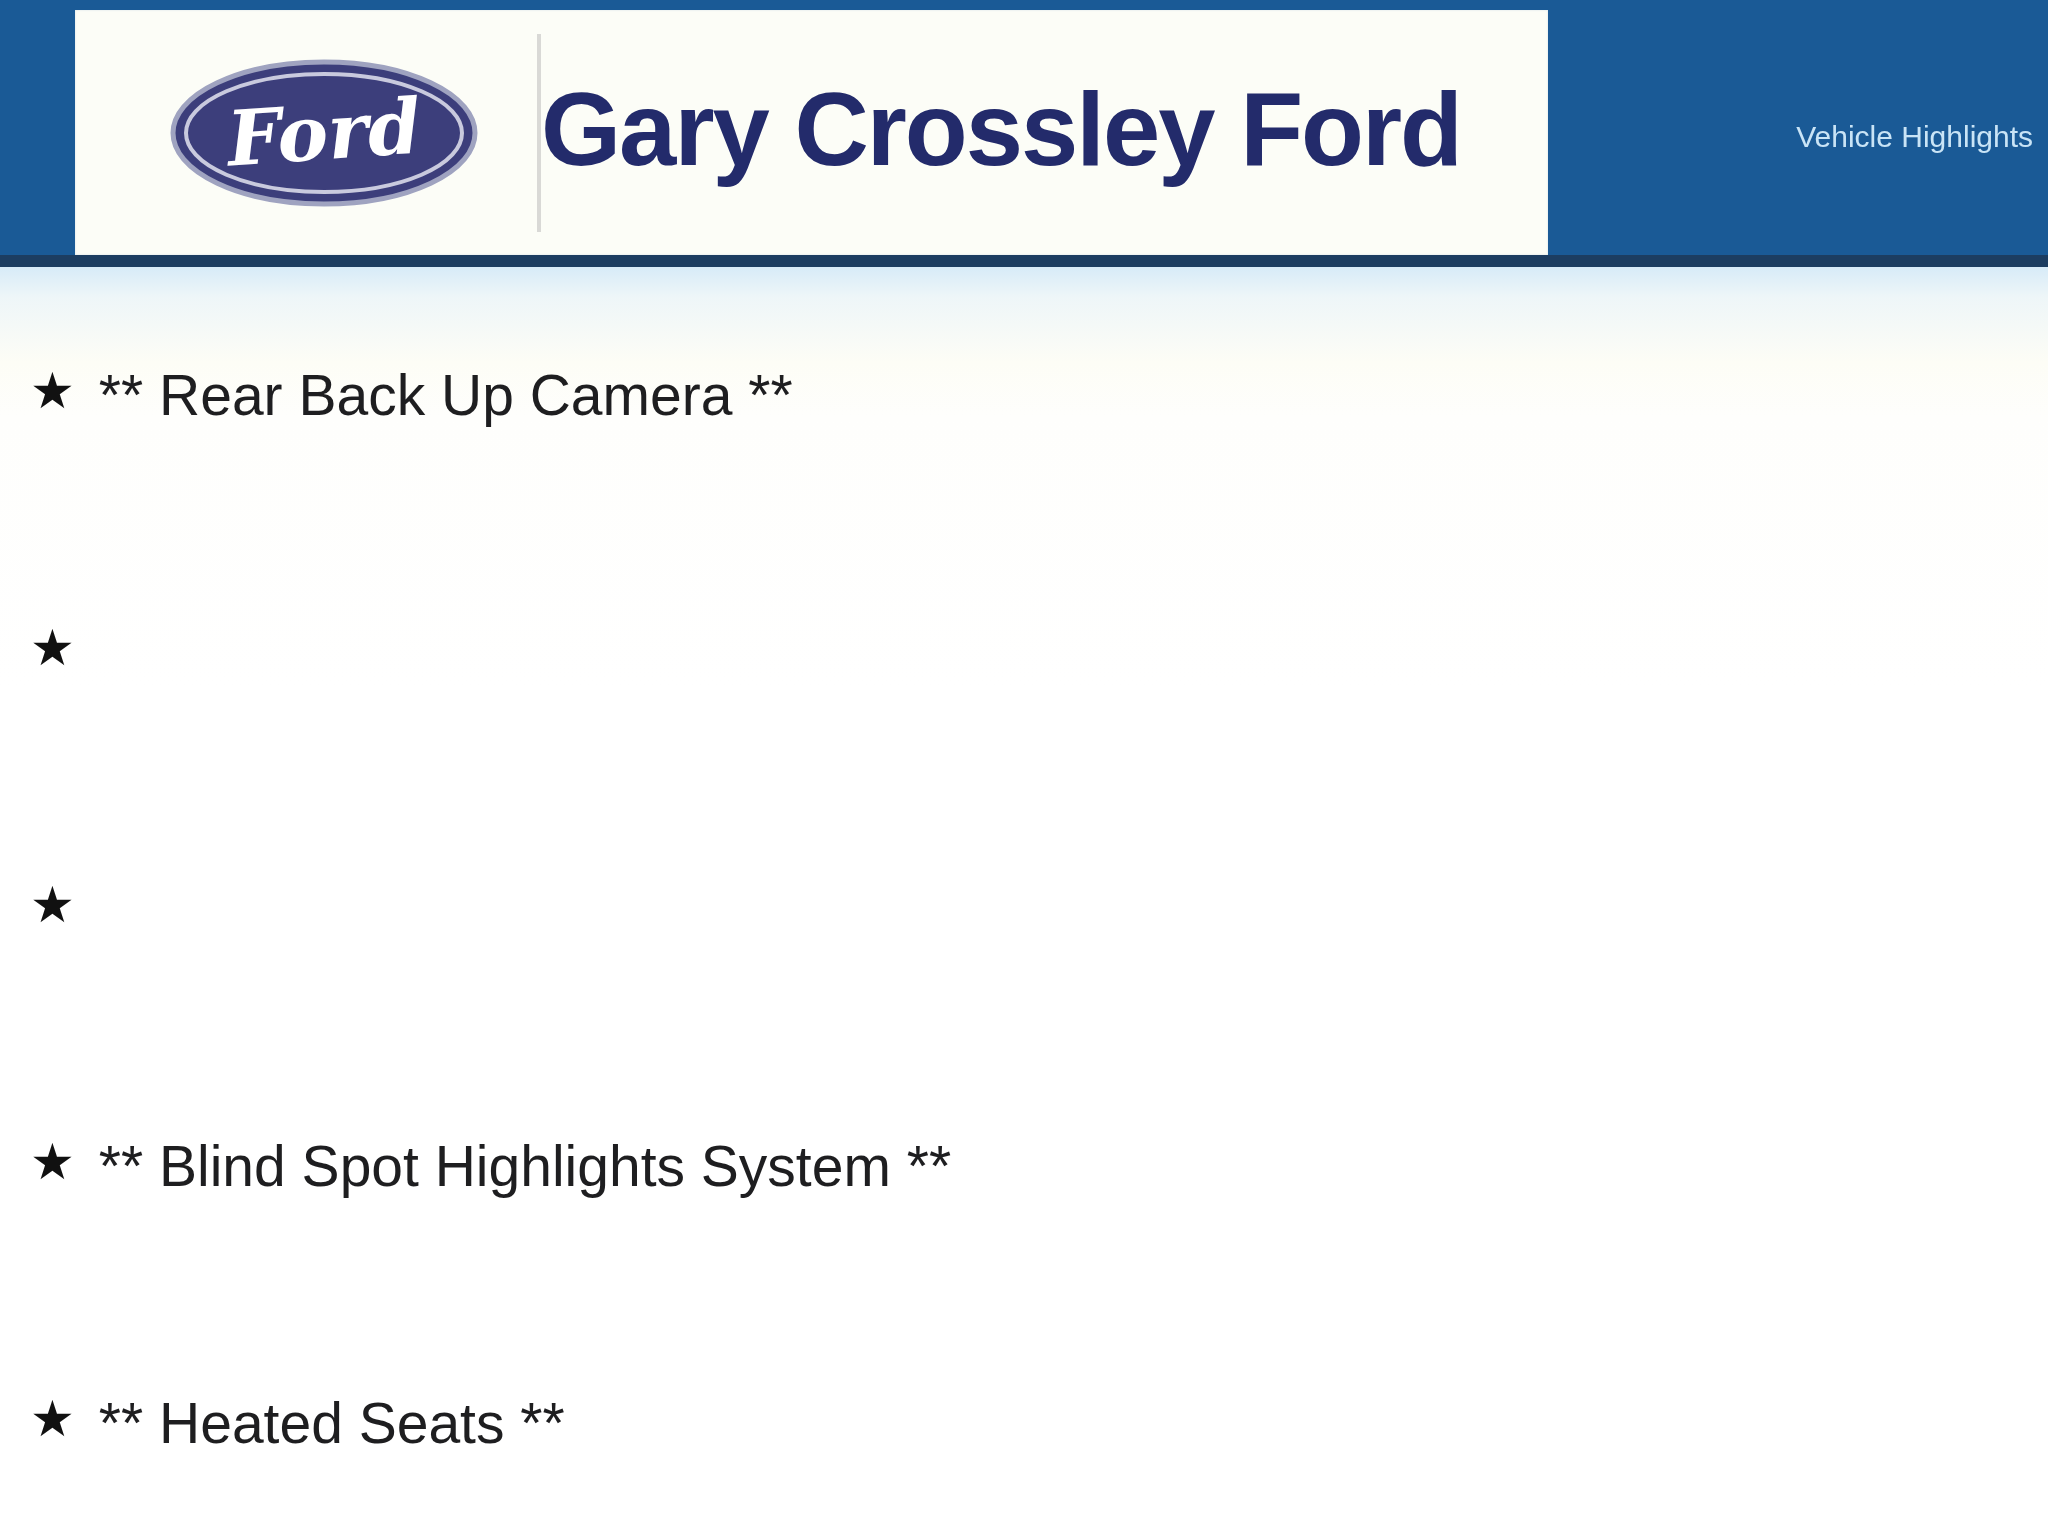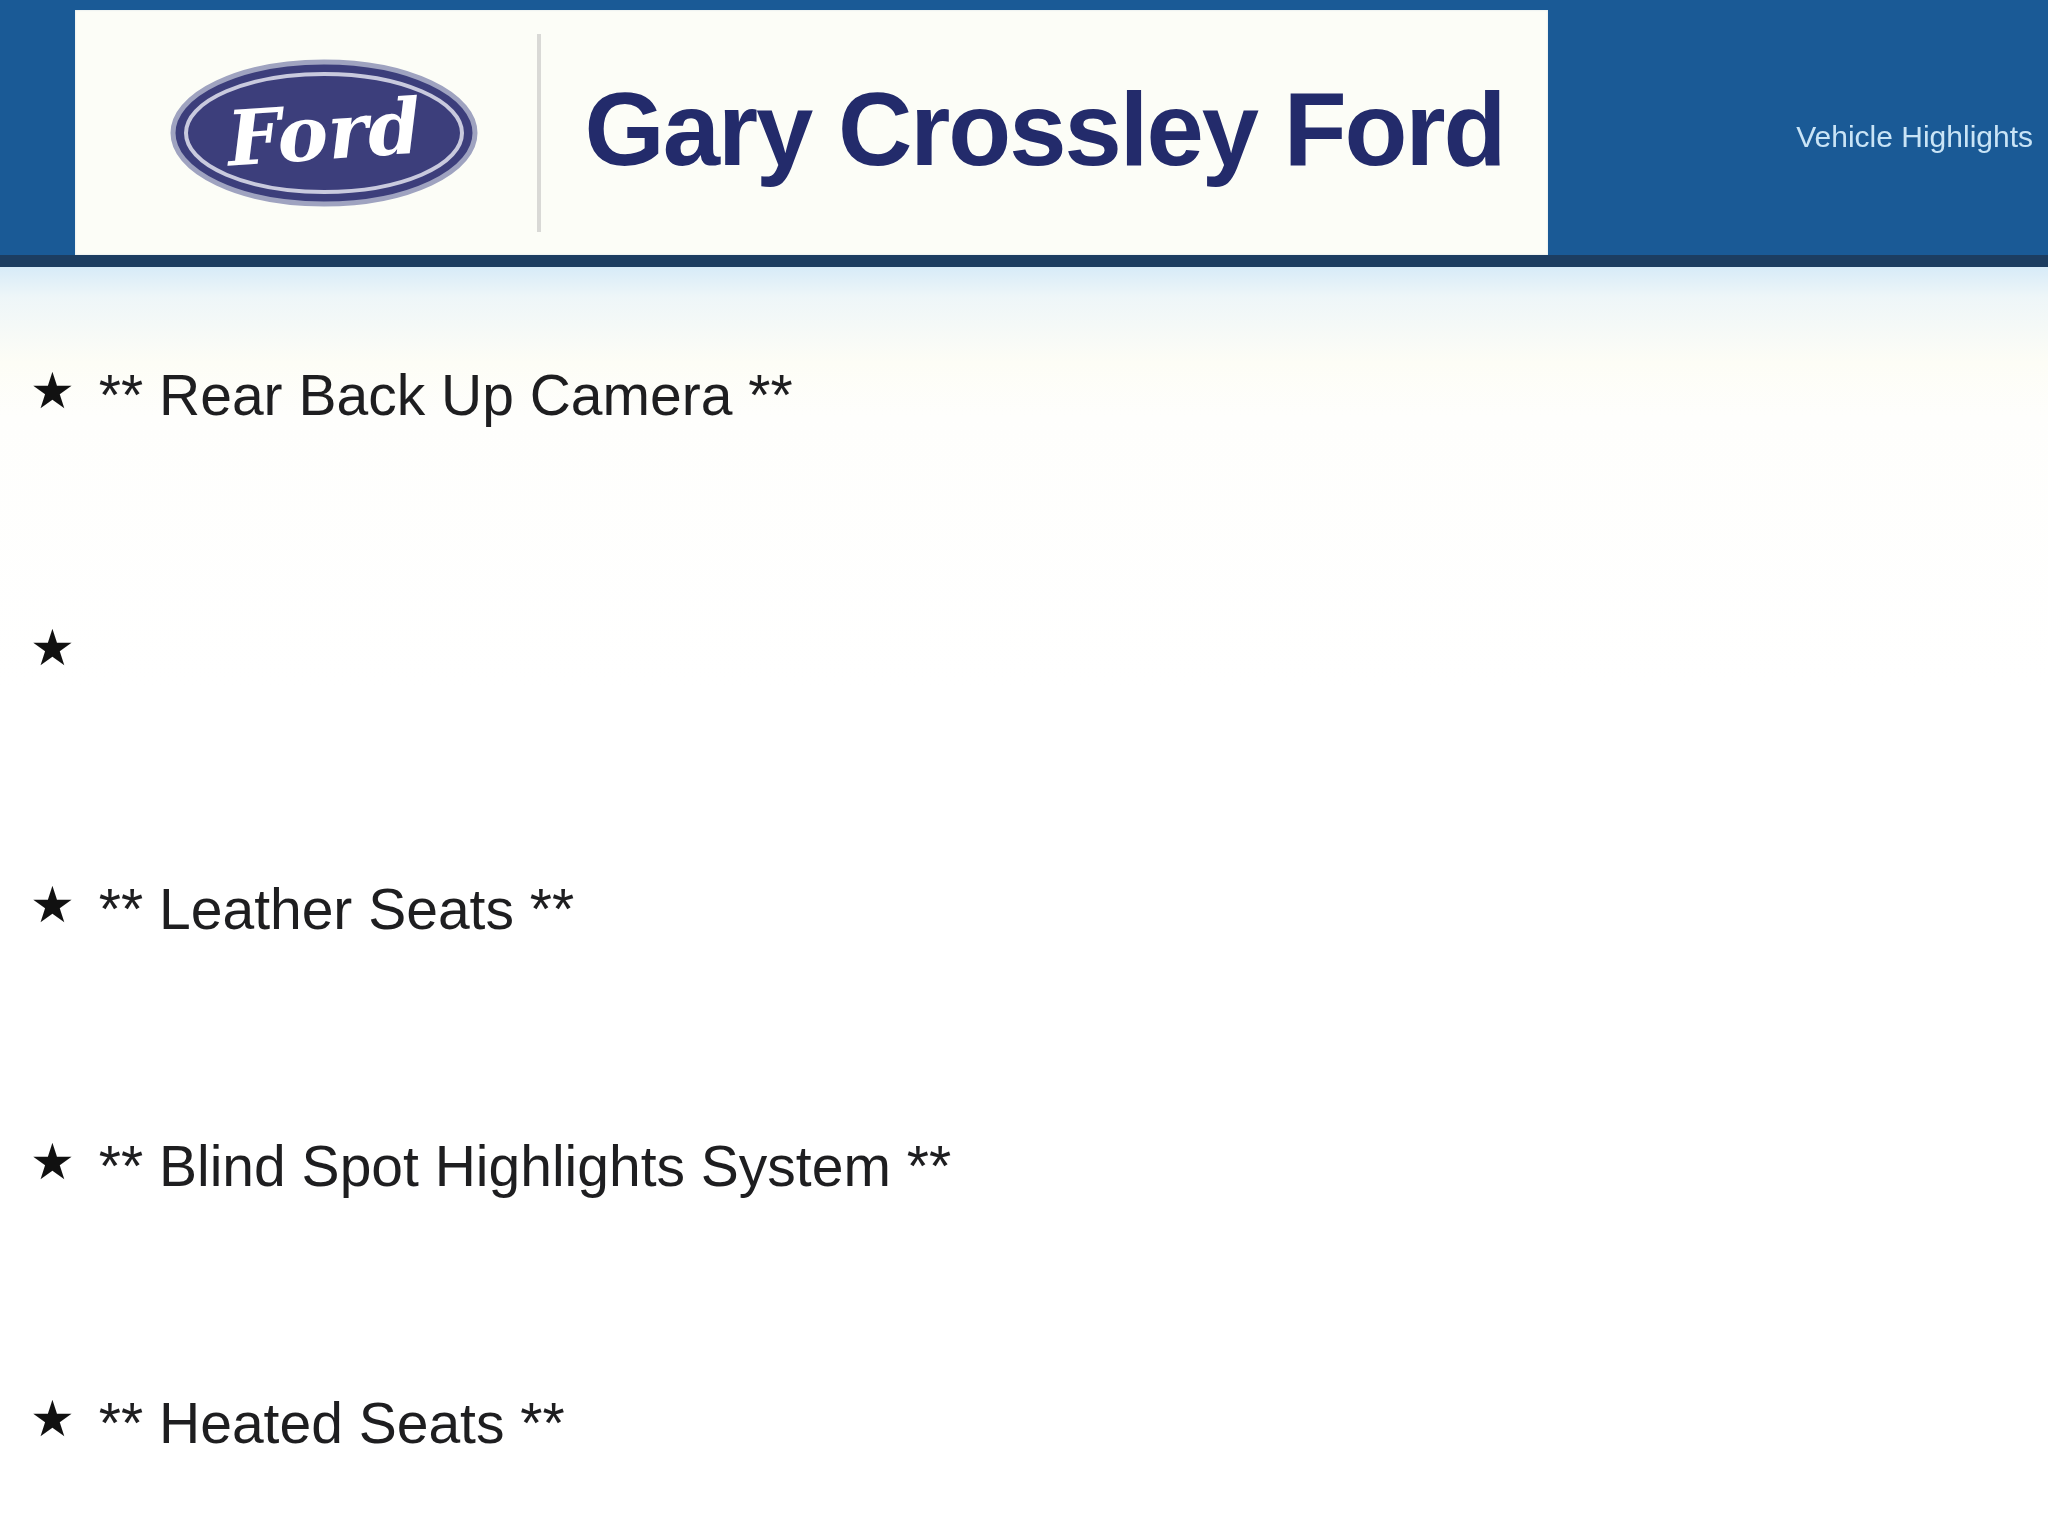--- a/index.html
+++ b/index.html
@@ -15,21 +15,21 @@
 
   .logo-box {
     position: absolute; left: 75px; top: 10px; width: 1473px; height: 245px;
     background: #fcfdf7; display: flex; align-items: center;
     box-shadow: 0 0 2px rgba(180,200,215,.6) inset;
   }
   .logo-wrap { width: 462px; display: flex; align-items: center; justify-content: center; }
   .ford-oval { width: 308px; height: 148px; display: block; margin-left: 36px; }
   .header-divider { width: 4px; height: 198px; background: #d9d9d6; flex: 0 0 auto; }
   .dealer-name {
-    flex: 1; text-align: center; font-size: 103px; font-weight: bold;
+    flex: 1; font-size: 103px; font-weight: bold;
     color: #232b6b; letter-spacing: -2px; padding-bottom: 6px; white-space: nowrap;
   }
 
   .page-title {
     position: absolute; right: 15px; top: 115px;
     font-size: 30px; line-height: 44px; color: #c9e4f6; white-space: nowrap;
   }
 
   
   .content {
@@ -74,21 +74,20 @@
     <ul class="highlights-list">
       <li class="highlight-item">
         <span class="star-bullet">★</span>
         <span class="highlight-label">** Rear Back Up Camera **</span>
       </li>
       <li class="highlight-item">
         <span class="star-bullet">★</span>
       </li>
       <li class="highlight-item">
         <span class="star-bullet">★</span>
-        <span class="highlight-label">** Leather Seats **</span>
       </li>
       <li class="highlight-item">
         <span class="star-bullet">★</span>
         <span class="highlight-label">** Blind Spot Highlights System **</span>
       </li>
       <li class="highlight-item">
         <span class="star-bullet">★</span>
         <span class="highlight-label">** Heated Seats **</span>
       </li>
     </ul>

